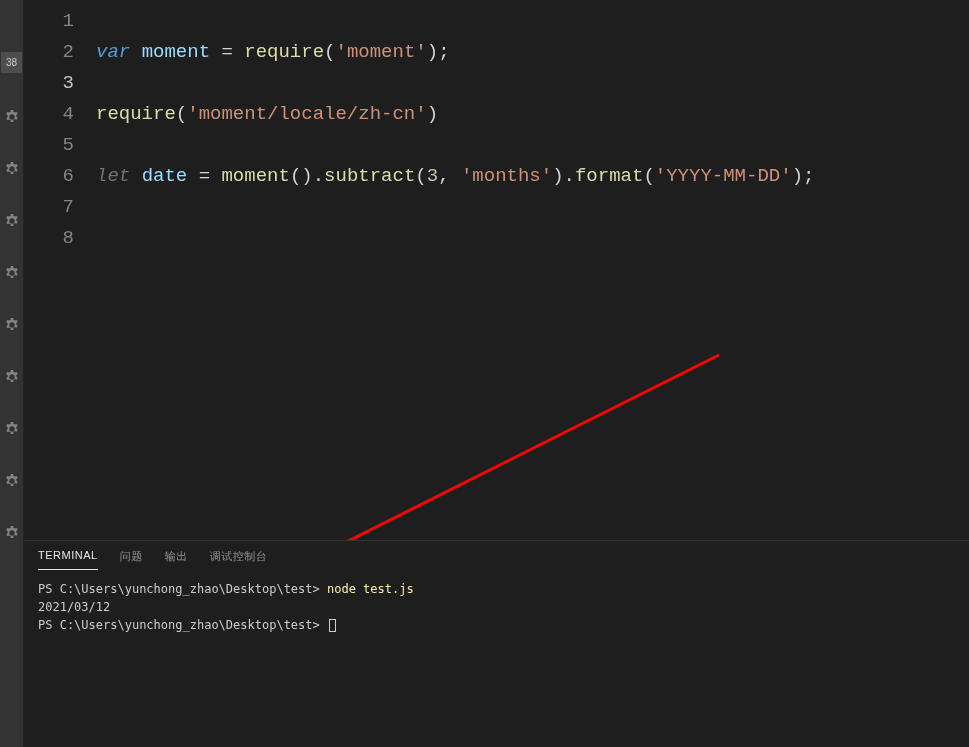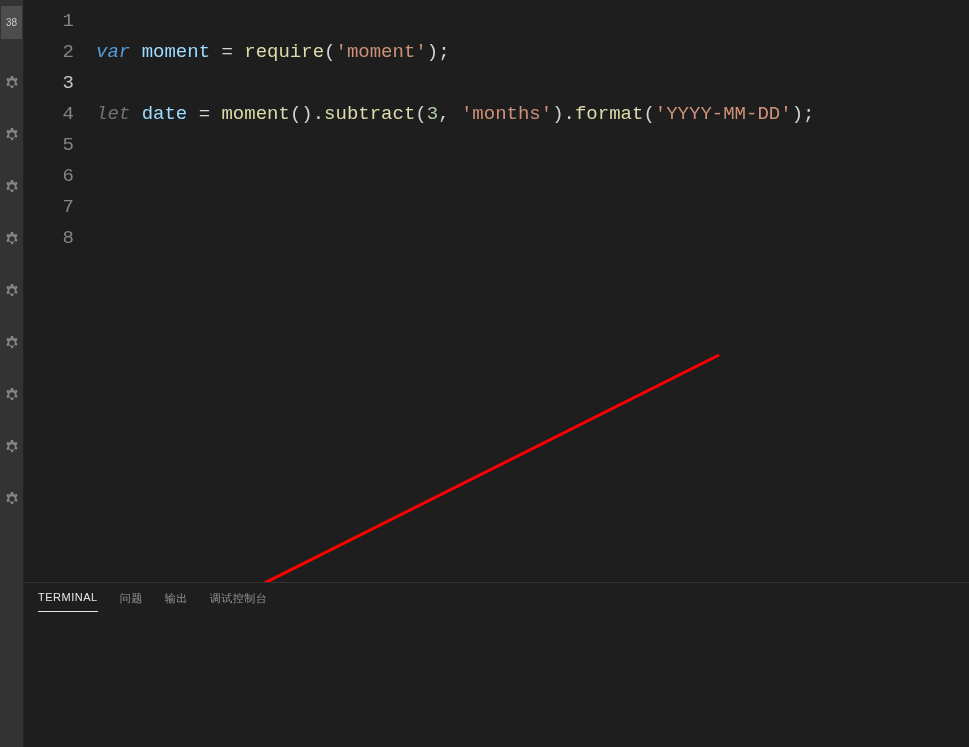--- a/index.html
+++ b/index.html
@@ -21,22 +21,23 @@
       align-items: center;
       padding-top: 6px;
       gap: 36px;
       border-right: 1px solid #222;
     }
     .badge {
       background: #4d4d4d;
       color: #ccc;
       font-size: 10px;
       border-radius: 0;
-      padding: 11px 5px;
+      padding: 5px 5px;
       font-family: sans-serif;
+      margin-top: 46px;
     }
     .gear-icon {
       width: 16px;
       height: 16px;
       display: flex;
       align-items: center;
       justify-content: center;
       color: #858585;
       position: relative;
     }
@@ -85,21 +86,21 @@
     .op { color: #d4d4d4; }
     .semi { color: #d4d4d4; }
     .arrow-annotation {
       position: absolute;
       top: 350px;
       left: 105px;
       pointer-events: none;
     }
     .arrow-annotation svg { overflow: visible; }
     .panel {
-      height: 165px;
+      height: 207px;
       background: #1e1e1e;
       border-top: 1px solid #333;
       display: flex;
       flex-direction: column;
     }
     .panel-tabs {
       display: flex;
       gap: 22px;
       padding: 8px 14px 0 14px;
       font-family: "Segoe UI", sans-serif;
@@ -193,20 +194,21 @@
       <div>2</div>
       <div class="active">3</div>
       <div>4</div>
       <div>5</div>
       <div>6</div>
       <div>7</div>
       <div>8</div>
     </div>
     <div class="code">
 <div class="line"><span class="kw-var">var</span><span> </span><span class="ident">moment</span><span> </span><span class="op">=</span><span> </span><span class="func">require</span><span class="paren">(</span><span class="str">'moment'</span><span class="paren">)</span><span class="semi">;</span></div>
+<div class="line"><span class="func">require</span><span class="paren">(</span><span class="str">'moment/locale/zh-cn'</span><span class="paren">)</span></div>
 <div class="line"><span class="highlighted"><span class="kw-let">let</span><span> </span><span class="ident">date</span><span> </span><span class="op">=</span><span> </span><span class="func">moment</span><span class="paren">(</span><span class="paren">)</span><span class="dot">.</span><span class="func">subtract</span><span class="paren">(</span><span class="num">3</span><span class="op">,</span><span> </span><span class="str">'months'</span><span class="paren">)</span><span class="dot">.</span><span class="func">format</span><span class="paren">(</span><span class="str">'YYYY-MM-DD'</span><span class="paren">)</span><span class="semi">;</span></span></div>
 <div class="line"></div>
 <div class="line"></div>
 <div class="line"></div>
 <div class="line"></div>
     </div>
 
     <div class="arrow-annotation">
       <svg width="600" height="320">
         <defs>
@@ -219,14 +221,19 @@
     </div>
   </div>
 
   <div class="panel">
     <div class="panel-tabs">
       <div class="panel-tab active">TERMINAL</div>
       <div class="panel-tab">问题</div>
       <div class="panel-tab">输出</div>
       <div class="panel-tab">调试控制台</div>
     </div>
+    <div class="terminal-body">
+      <div><span class="term-prompt">PS C:\Users\yunchong_zhao\Desktop\test&gt; </span><span class="term-cmd">node test.js</span></div>
+      <div>2021/03/12</div>
+      <div><span class="term-prompt">PS C:\Users\yunchong_zhao\Desktop\test&gt; </span><span class="term-cursor"></span></div>
+    </div>
   </div>
 </div>
 
 </body></html>

